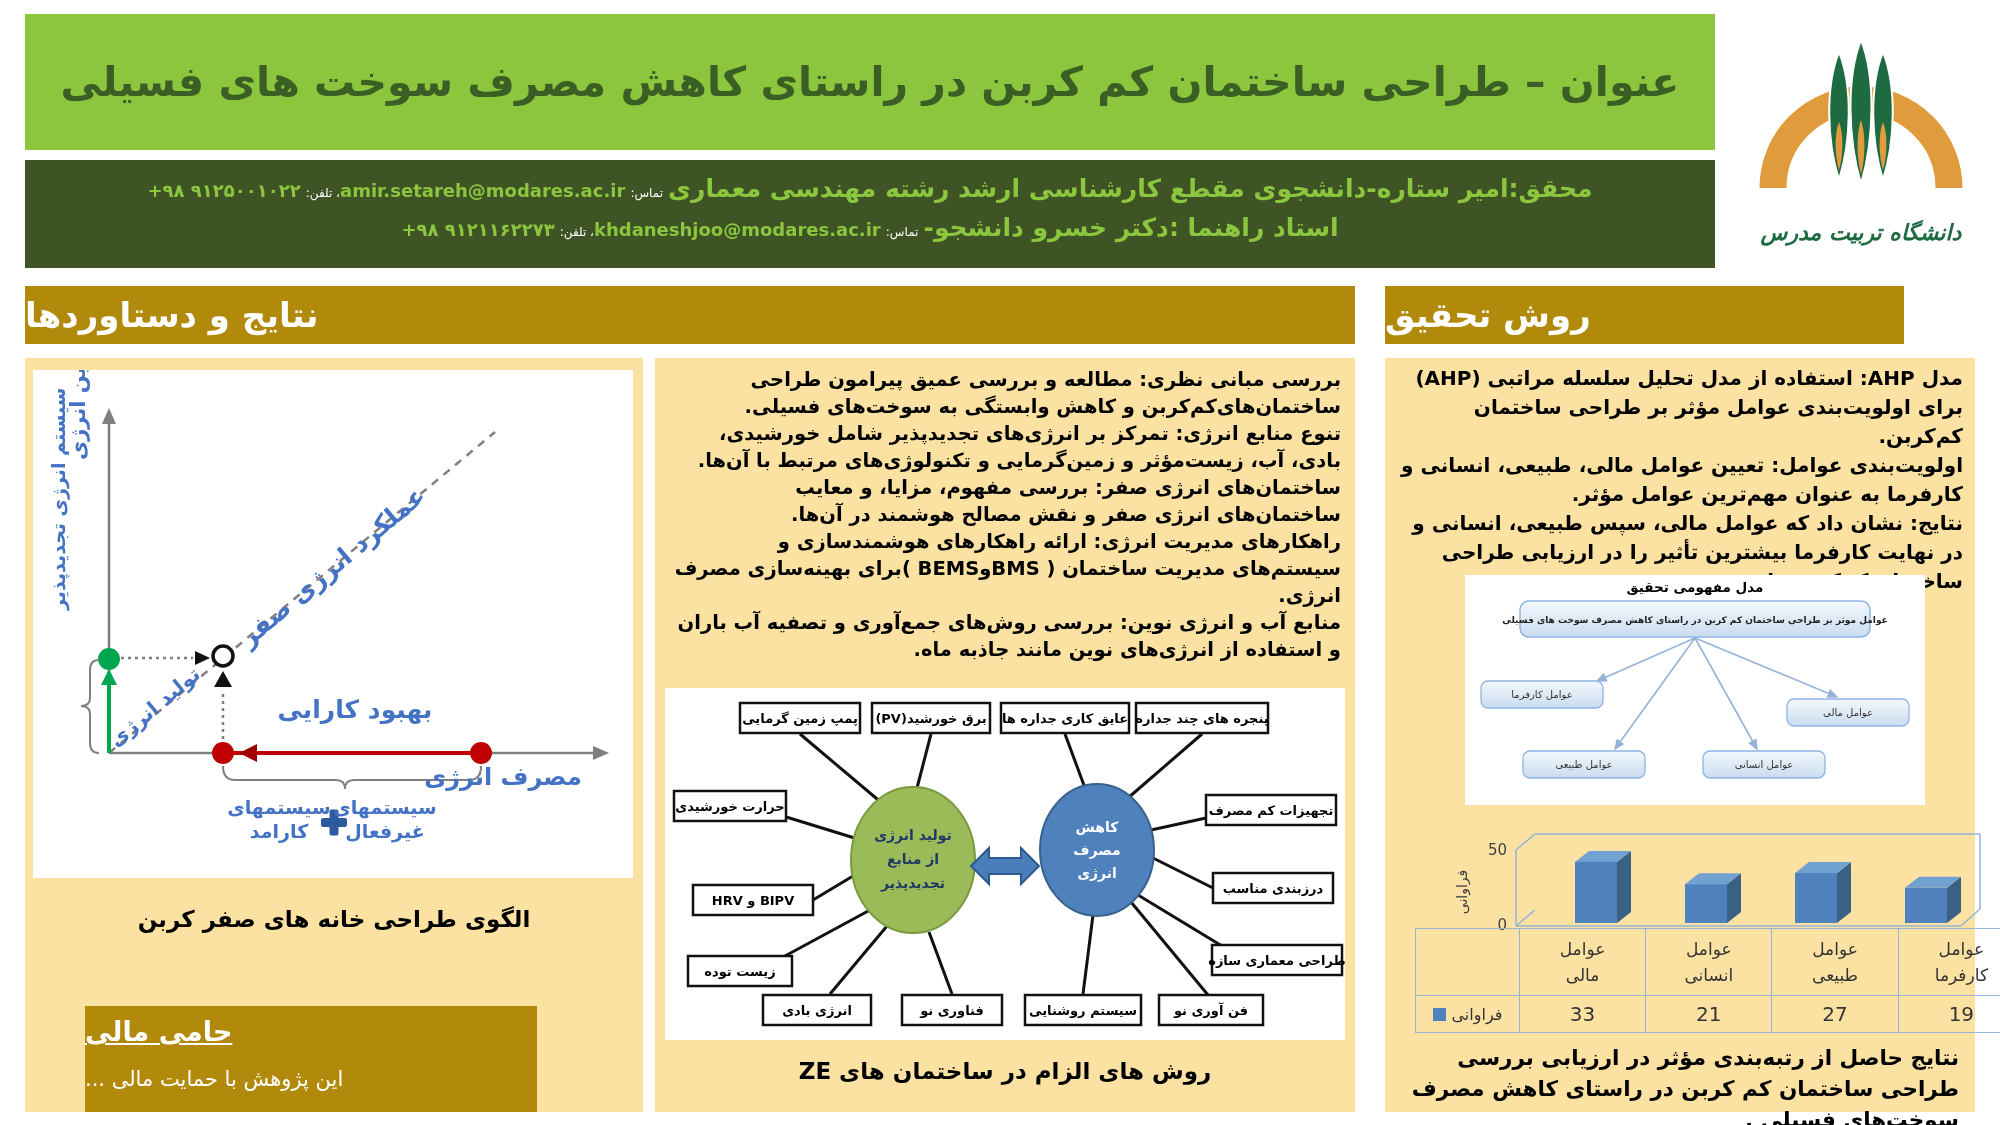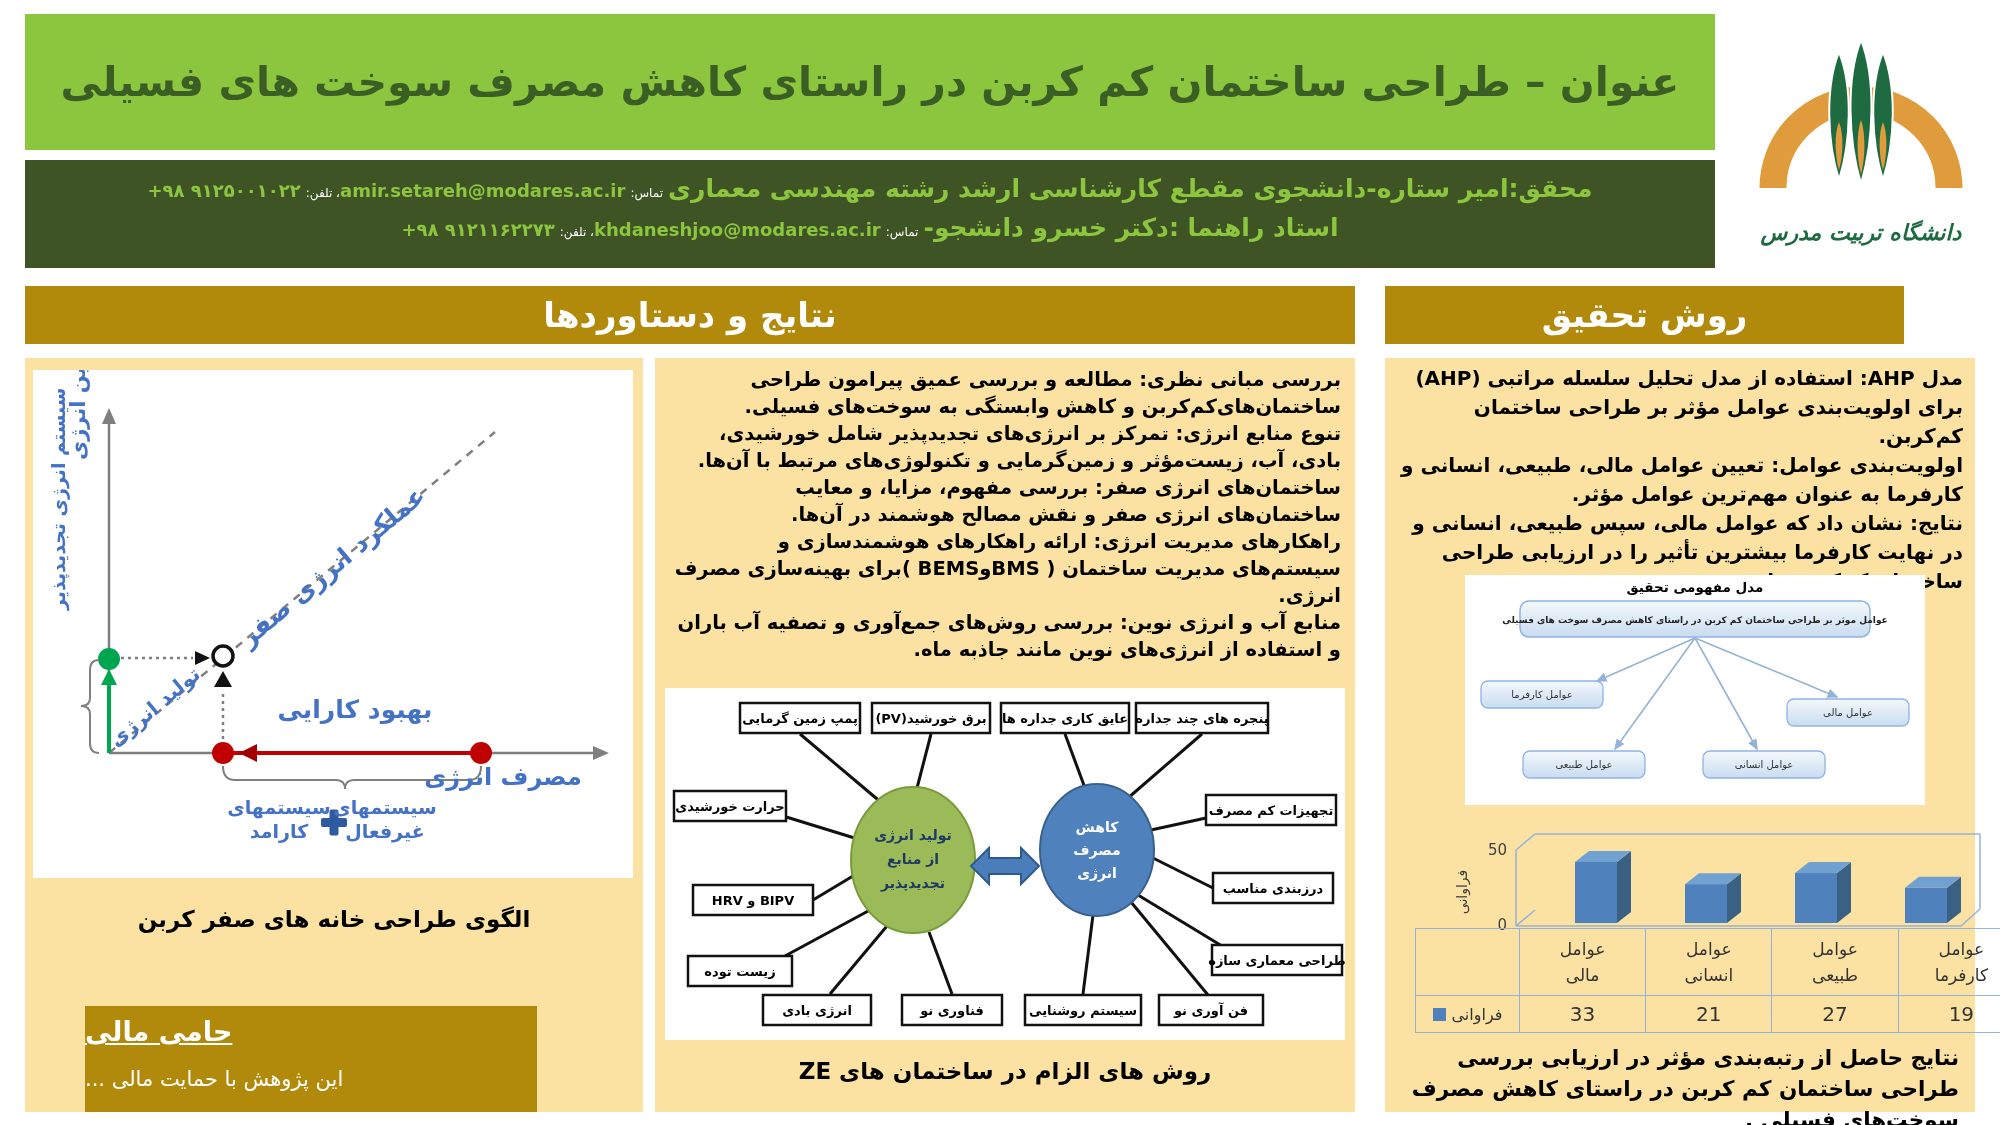--- a/index.html
+++ b/index.html
@@ -12,21 +12,21 @@
   .poster-title{color:#3A5E23;font-size:41px;font-weight:bold;direction:rtl;}
   .dark-banner{left:25px;top:160px;width:1690px;height:108px;background:#3F5425;color:#fff;}
   .banner-line{direction:rtl;text-align:center;margin-top:14px;}
   .banner-line.second{margin-top:10px;}
   .b-main{color:#8CC63E;font-size:25px;font-weight:bold;}
   .b-label{color:#ffffff;font-size:12px;}
   .b-val{color:#8CC63E;font-size:18px;font-weight:bold;direction:ltr;unicode-bidi:embed;}
   .logo-box{left:1747px;top:12px;width:228px;height:256px;background:#ffffff;}
 
   
-  .section-bar{top:286px;height:58px;background:#B1890B;display:flex;align-items:center;justify-content:center;}
+  .section-bar{top:286px;height:58px;background:#B1890B;display:flex;align-items:center;}
   .section-bar .t{color:#ffffff;font-size:34px;font-weight:bold;direction:rtl;}
   .bar-left{left:25px;width:1330px;}
   .bar-right{left:1385px;width:519px;}
 
   
   .panel{top:358px;height:754px;background:#FCE2A2;}
   .panel-left{left:25px;width:618px;}
   .panel-mid{left:655px;width:700px;}
   .panel-right{left:1385px;width:590px;}
 

